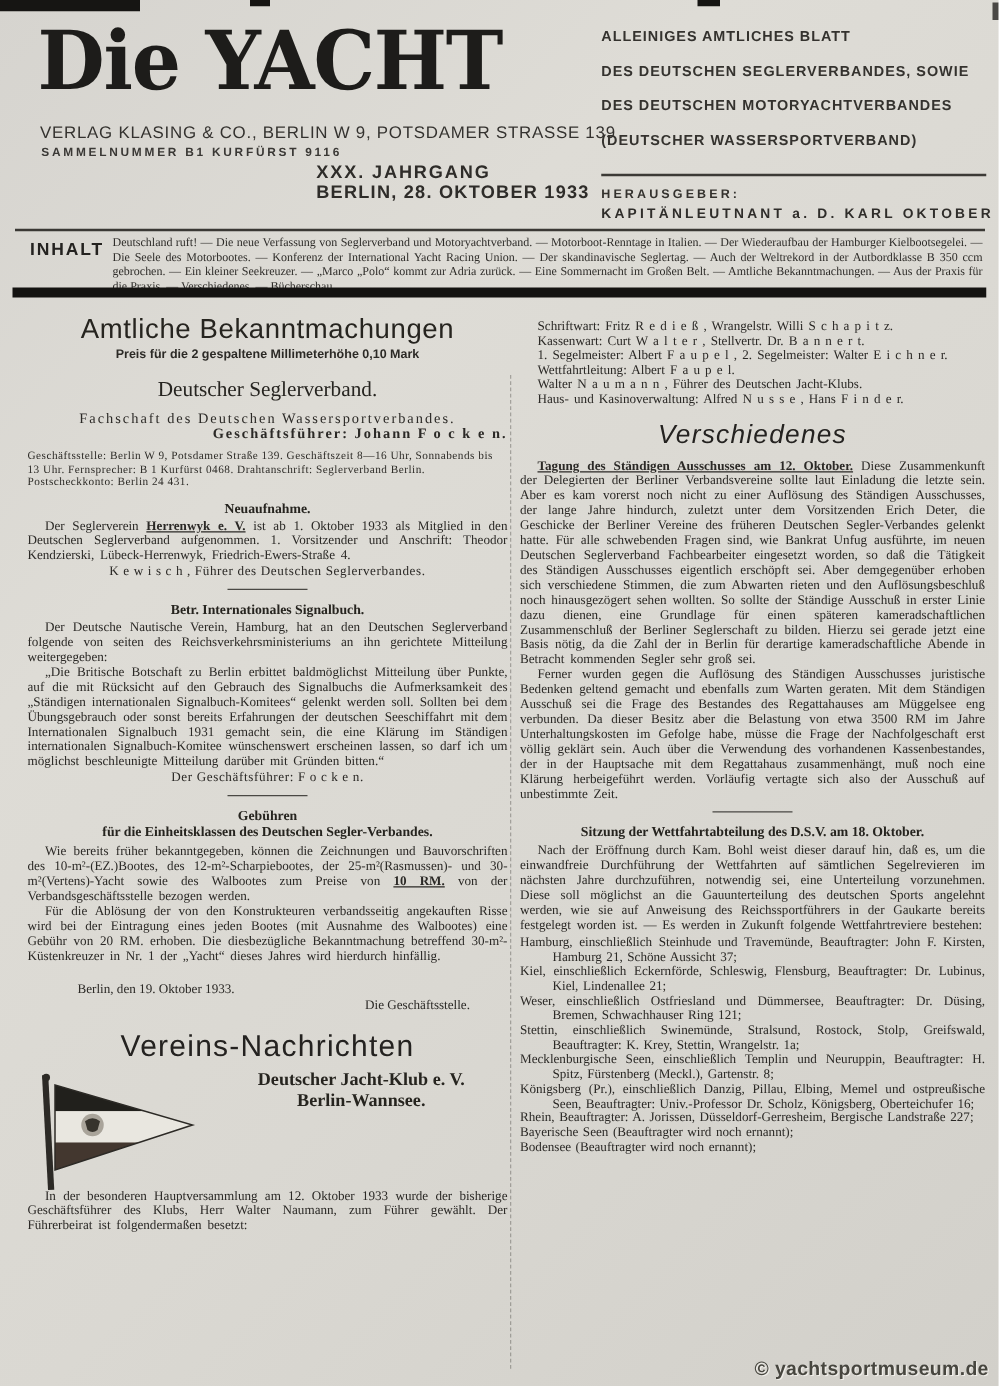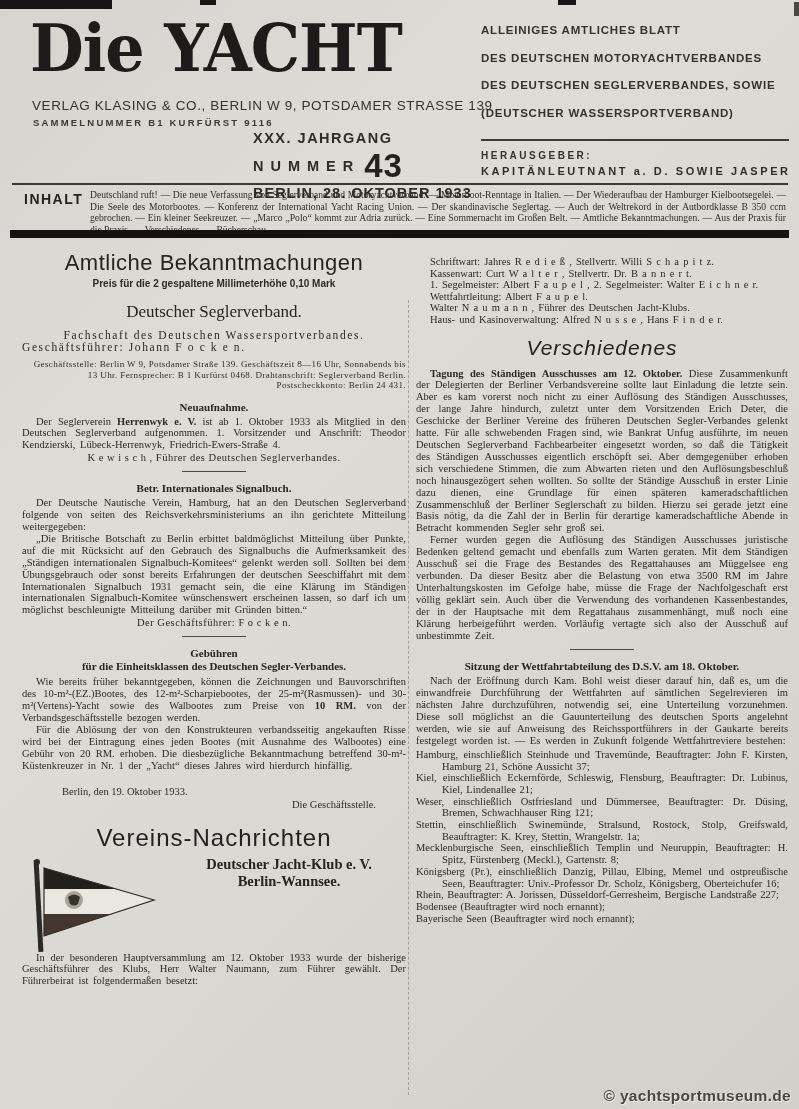--- a/index.html
+++ b/index.html
@@ -52,43 +52,43 @@
 
   
   .col-left{position:absolute;left:22px;top:250px;width:384px;}
   .col-right{position:absolute;left:416px;top:256px;width:372px;}
   .col-divider{position:absolute;left:408px;top:300px;height:795px;border-left:1px dashed rgba(70,68,62,.38);}
 
   .t-amtliche{font-size:22px;letter-spacing:.5px;text-align:center;color:#26241f;font-weight:500;}
   .t-preis{font-size:10px;font-weight:bold;text-align:center;margin-top:2px;color:#2c2a26;}
   .t-dsv{font-size:17px;text-align:center;margin-top:13px;color:#262420;}
   .t-fach{font-size:11.5px;text-align:center;margin-top:7px;letter-spacing:1.6px;}
-  .t-fach2{font-size:11.5px;text-align:left;letter-spacing:1.6px;}
-  .smallprint{font-size:9px;line-height:10.5px;text-align:right;margin-top:6px;letter-spacing:.4px;color:#2e2c28;}
+  .t-fach2{font-size:11.5px;text-align:right;letter-spacing:1.6px;font-weight:bold;}
+  .smallprint{font-size:9px;line-height:10.5px;text-align:left;margin-top:6px;letter-spacing:.4px;color:#2e2c28;}
 
   .sechead{font-size:11px;font-weight:bold;text-align:center;margin:10px 0 3px 0;color:#26241f;}
   .sechead2{font-size:11px;font-weight:bold;text-align:center;margin:10px 0 3px 0;line-height:13px;color:#26241f;}
   .body-p{font-size:10.5px;line-height:11.9px;text-align:justify;word-spacing:2px;margin:0;text-indent:14px;}
   .sig-center{font-size:10.5px;text-align:center;margin-top:1px;letter-spacing:.5px;}
   .sig-right{font-size:10.5px;text-align:right;margin-top:2px;padding-right:30px;}
   .sig-left{font-size:10.5px;margin-top:14px;padding-left:40px;}
   .divider{width:64px;border-top:1px solid #4a4844;margin:8px auto 6px auto;}
 
   .t-vereins{font-size:24px;letter-spacing:1px;text-align:center;margin-top:14px;color:#242220;font-weight:500;}
   .club-wrap{position:relative;margin-top:4px;min-height:96px;}
   .flag{position:absolute;left:0px;top:2px;}
   .club-names{margin-left:150px;text-align:center;}
   .club-n1{font-size:14.5px;font-weight:bold;color:#26241f;}
   .club-n2{font-size:14.5px;font-weight:bold;color:#26241f;}
   .club-office{font-size:9px;line-height:10.6px;text-align:center;margin-top:4px;margin-left:110px;color:#2e2c28;}
   .office-sperr{letter-spacing:1.4px;}
 
   .officer-p{font-size:10.5px;line-height:11.6px;text-align:justify;word-spacing:1.5px;margin:0;text-indent:14px;}
   .t-versch{font-size:21px;letter-spacing:1px;text-align:center;margin:10px 0 8px 0;color:#242220;font-weight:500;font-style:italic;}
-  .lead-bold{font-weight:bold;}
+  .lead-bold{font-weight:bold;text-decoration:underline;}
   .reviere{margin:2px 0 0 0;padding:0;list-style:none;}
   .reviere li{font-size:10.5px;line-height:11.7px;word-spacing:1px;text-align:justify;padding-left:26px;text-indent:-26px;margin:0;}
 
   .watermark{
     position:absolute;right:8px;bottom:4px;
     font-size:15.5px;font-weight:bold;letter-spacing:.3px;color:#47463f;
     text-shadow:0 0 1px #efede8,1px 1px 0 #efede8,-1px -1px 0 #cfcdc7;
     font-family:"Liberation Sans", sans-serif;
   }
 </style>
@@ -101,36 +101,32 @@
   <div class="artifact art2"></div>
   <div class="artifact art3"></div>
   <div class="artifact art4"></div>
 
   <div class="logo">Die YACHT</div>
   <div class="publisher sans">VERLAG KLASING &amp; CO., BERLIN W 9, POTSDAMER STRASSE 139</div>
   <div class="phoneline sans">SAMMELNUMMER B1 KURFÜRST 9116</div>
 
   <div class="issueblock sans">
     <div class="vol">XXX. JAHRGANG</div>
-    <div class="numrow">
-      <span class="numlabel">NUMMER</span>
-      <span class="bignum">43</span>
-    </div>
     <div class="issuedate">BERLIN, 28. OKTOBER 1933</div>
   </div>
 
   <div class="official sans">
     <div>ALLEINIGES AMTLICHES BLATT</div>
+    <div>DES DEUTSCHEN SEGLERVERBANDES, SOWIE</div>
     <div>DES DEUTSCHEN MOTORYACHTVERBANDES</div>
-    <div>DES DEUTSCHEN SEGLERVERBANDES, SOWIE</div>
     <div>(DEUTSCHER WASSERSPORTVERBAND)</div>
   </div>
   <div class="rule-right"></div>
   <div class="hrsg-label sans">HERAUSGEBER:</div>
-  <div class="hrsg-name sans">KAPITÄNLEUTNANT a. D. SOWIE JASPER</div>
+  <div class="hrsg-name sans">KAPITÄNLEUTNANT a. D. KARL OKTOBER</div>
 
   <div class="rule-full"></div>
   <div class="inhalt-label sans">INHALT</div>
   <div class="inhalt-text">Deutschland ruft! — Die neue Verfassung von Seglerverband und Motoryachtverband. — Motorboot-Renntage in Italien. — Der Wiederaufbau der Hamburger Kielbootsegelei. — Die Seele des Motorbootes. — Konferenz der International Yacht Racing Union. — Der skandinavische Seglertag. — Auch der Weltrekord in der Autbordklasse B 350 ccm gebrochen. — Ein kleiner Seekreuzer. — „Marco „Polo“ kommt zur Adria zurück. — Eine Sommernacht im Großen Belt. — Amtliche Bekanntmachungen. — Aus der Praxis für die Praxis. — Verschiedenes. — Bücherschau.</div>
   <div class="blackbar"></div>
 
   <div class="col-divider"></div>
 
   <div class="col-left">
     <div class="t-amtliche sans">Amtliche Bekanntmachungen</div>
@@ -180,21 +176,21 @@
       </svg>
       <div class="club-names">
         <div class="club-n1">Deutscher Jacht-Klub e. V.</div>
         <div class="club-n2">Berlin-Wannsee.</div>
       </div>
     </div>
     <p class="body-p">In der besonderen Hauptversammlung am 12. Oktober 1933 wurde der bisherige Geschäftsführer des Klubs, Herr Walter Naumann, zum Führer gewählt. Der Führerbeirat ist folgendermaßen besetzt:</p>
   </div>
 
   <div class="col-right">
-    <p class="officer-p">Schriftwart: Jahres R e d i e ß ,  Stellvertr. Willi S c h a p i t z.</p>
+    <p class="officer-p">Schriftwart: Fritz R e d i e ß ,  Wrangelstr. Willi S c h a p i t z.</p>
     <p class="officer-p">Kassenwart: Curt W a l t e r ,  Stellvertr. Dr. B a n n e r t.</p>
     <p class="officer-p">1. Segelmeister: Albert F a u p e l ,  2. Segelmeister: Walter E i c h n e r.</p>
     <p class="officer-p">Wettfahrtleitung: Albert F a u p e l.</p>
     <p class="officer-p">Walter N a u m a n n ,  Führer des Deutschen Jacht-Klubs.</p>
     <p class="officer-p">Haus- und Kasinoverwaltung: Alfred N u s s e ,  Hans F i n d e r.</p>
 
     <div class="t-versch sans">Verschiedenes</div>
 
     <p class="body-p"><span class="lead-bold">Tagung des Ständigen Ausschusses am 12. Oktober.</span><span> Diese Zusammenkunft der Delegierten der Berliner Verbandsvereine sollte laut Einladung die letzte sein. Aber es kam vorerst noch nicht zu einer Auflösung des Ständigen Ausschusses, der lange Jahre hindurch, zuletzt unter dem Vorsitzenden Erich Deter, die Geschicke der Berliner Vereine des früheren Deutschen Segler-Verbandes gelenkt hatte. Für alle schwebenden Fragen sind, wie Bankrat Unfug ausführte, im neuen Deutschen Seglerverband Fachbearbeiter eingesetzt worden, so daß die Tätigkeit des Ständigen Ausschusses eigentlich erschöpft sei. Aber demgegenüber erhoben sich verschiedene Stimmen, die zum Abwarten rieten und den Auflösungsbeschluß noch hinausgezögert sehen wollten. So sollte der Ständige Ausschuß in erster Linie dazu dienen, eine Grundlage für einen späteren kameradschaftlichen Zusammenschluß der Berliner Seglerschaft zu bilden. Hierzu sei gerade jetzt eine Basis nötig, da die Zahl der in Berlin für derartige kameradschaftliche Abende in Betracht kommenden Segler sehr groß sei.</span></p>
     <p class="body-p">Ferner wurden gegen die Auflösung des Ständigen Ausschusses juristische Bedenken geltend gemacht und ebenfalls zum Warten geraten. Mit dem Ständigen Ausschuß sei die Frage des Bestandes des Regattahauses am Müggelsee eng verbunden. Da dieser Besitz aber die Belastung von etwa 3500 RM im Jahre Unterhaltungskosten im Gefolge habe, müsse die Frage der Nachfolgeschaft erst völlig geklärt sein. Auch über die Verwendung des vorhandenen Kassenbestandes, der in der Hauptsache mit dem Regattahaus zusammenhängt, muß noch eine Klärung herbeigeführt werden. Vorläufig vertagte sich also der Ausschuß auf unbestimmte Zeit.</p>
@@ -204,19 +200,19 @@
     <p class="body-p">Nach der Eröffnung durch Kam. Bohl weist dieser darauf hin, daß es, um die einwandfreie Durchführung der Wettfahrten auf sämtlichen Segelrevieren im nächsten Jahre durchzuführen, notwendig sei, eine Unterteilung vorzunehmen. Diese soll möglichst an die Gauunterteilung des deutschen Sports angelehnt werden, wie sie auf Anweisung des Reichssportführers in der Gaukarte bereits festgelegt worden ist. — Es werden in Zukunft folgende Wettfahrtreviere bestehen:</p>
 
     <ul class="reviere">
       <li>Hamburg, einschließlich Steinhude und Travemünde, Beauftragter: John F. Kirsten, Hamburg 21, Schöne Aussicht 37;</li>
       <li>Kiel, einschließlich Eckernförde, Schleswig, Flensburg, Beauftragter: Dr. Lubinus, Kiel, Lindenallee 21;</li>
       <li>Weser, einschließlich Ostfriesland und Dümmersee, Beauftragter: Dr. Düsing, Bremen, Schwachhauser Ring 121;</li>
       <li>Stettin, einschließlich Swinemünde, Stralsund, Rostock, Stolp, Greifswald, Beauftragter: K. Krey, Stettin, Wrangelstr. 1a;</li>
       <li>Mecklenburgische Seen, einschließlich Templin und Neuruppin, Beauftragter: H. Spitz, Fürstenberg (Meckl.), Gartenstr. 8;</li>
       <li>Königsberg (Pr.), einschließlich Danzig, Pillau, Elbing, Memel und ostpreußische Seen, Beauftragter: Univ.-Professor Dr. Scholz, Königsberg, Oberteichufer 16;</li>
       <li>Rhein, Beauftragter: A. Jorissen, Düsseldorf-Gerresheim, Bergische Landstraße 227;</li>
+      <li>Bayerische Seen (Beauftragter wird noch ernannt);</li>
       <li>Bodensee (Beauftragter wird noch ernannt);</li>
-      <li>Bayerische Seen (Beauftragter wird noch ernannt);</li>
     </ul>
   </div>
 
   <div class="watermark">© yachtsportmuseum.de</div>
 </div>
 
 </body></html>

